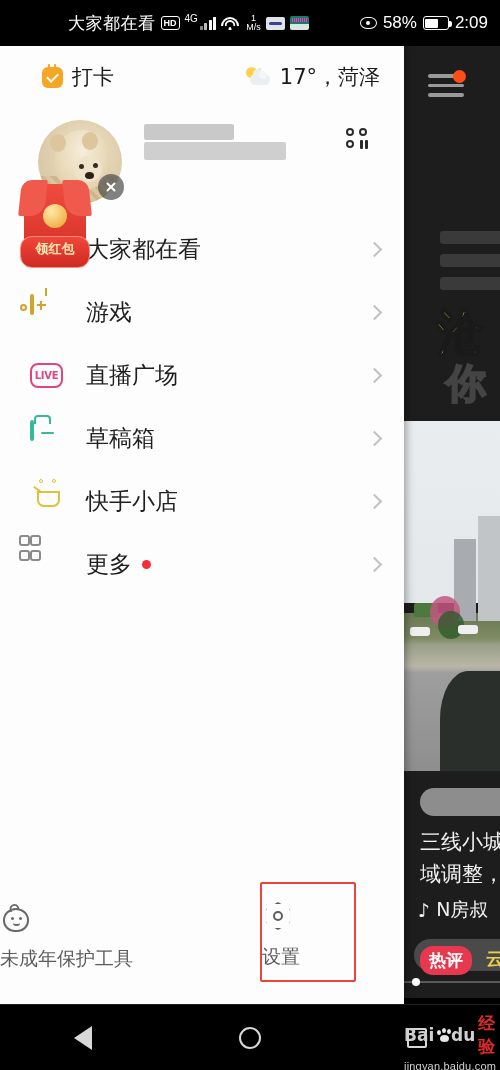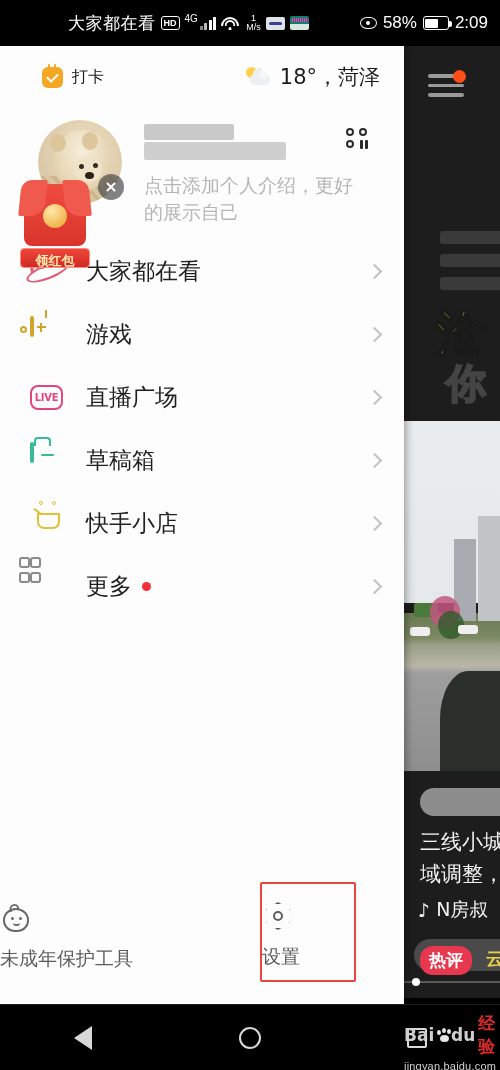--- a/index.html
+++ b/index.html
@@ -133,21 +133,21 @@
     background:#fdfdfd; z-index:20; box-shadow:2px 0 8px rgba(0,0,0,.35); }
 
   .dr-top { display:flex; align-items:center; height:62px; padding:0 24px 0 42px; }
   .checkin { display:flex; align-items:center; gap:9px; }
   .ci-badge { width:21px; height:21px; background:#f5a623; border-radius:6px;
     position:relative; }
   .ci-badge::after { content:""; position:absolute; left:5px; top:6px; width:9px; height:5px;
     border-left:2px solid #fff; border-bottom:2px solid #fff; transform:rotate(-45deg); }
   .ci-badge::before { content:""; position:absolute; left:6px; top:-3px; width:2px; height:4px;
     background:#f5a623; border-radius:1px; box-shadow:6px 0 0 #f5a623; }
-  .ci-text { font-size:16px; color:#1a1a1a; font-family:"DejaVu Sans",sans-serif; }
+  .ci-text { font-size:21px; color:#1a1a1a; font-family:"DejaVu Sans",sans-serif; }
   .weather { margin-left:auto; display:flex; align-items:center; gap:9px; }
   .w-icon { width:26px; height:20px; position:relative; }
   .w-sun { position:absolute; left:1px; top:0px; width:11px; height:11px;
     background:#ffd24d; border-radius:50%; }
   .w-ray { position:absolute; background:#ffd24d; width:2px; height:4px; border-radius:1px; }
   .w-cloud { position:absolute; left:5px; top:7px; width:20px; height:11px;
     background:#eceff2; border-radius:7px; }
   .w-cloud::before { content:""; position:absolute; left:3px; top:-5px; width:10px; height:10px;
     background:#eceff2; border-radius:50%; }
   .w-cloud::after { content:""; position:absolute; left:9px; top:-3px; width:8px; height:8px;
@@ -185,22 +185,22 @@
   .redpacket { position:absolute; left:18px; top:72px; width:74px; height:88px; z-index:5; }
   .rp-body { position:absolute; left:6px; top:4px; width:62px; height:62px;
     background:linear-gradient(180deg,#ef4b3f,#d9342b); border-radius:8px; }
   .rp-flapL { position:absolute; left:2px; top:0px; width:26px; height:36px;
     background:#f05a4c; border-radius:10px 2px 14px 2px; transform:skewX(-6deg); }
   .rp-flapR { position:absolute; right:2px; top:0px; width:26px; height:36px;
     background:#f05a4c; border-radius:2px 10px 2px 14px; transform:skewX(6deg); }
   .rp-coin { position:absolute; left:25px; top:24px; width:24px; height:24px;
     background:radial-gradient(circle at 35% 30%,#ffe9a8,#f0b64e 70%,#d99a2f);
     border-radius:50%; }
-  .rp-label { position:absolute; left:2px; bottom:0px; width:70px; height:20px;
-    background:linear-gradient(180deg,#f0463a,#cf2a22); border-radius:4px;
+  .rp-label { position:absolute; left:2px; bottom:0px; width:70px; height:32px;
+    background:linear-gradient(180deg,#f0463a,#cf2a22); border-radius:12px;
     color:#ffe9b0; font-size:13px; font-weight:bold; text-align:center; line-height:24px;
     font-family:"DejaVu Sans",sans-serif; border:1px solid #ff8d7d; }
 
   .pf-right { flex:1; padding-left:22px; padding-top:4px; position:relative; }
   .pf-name-blur { width:90px; height:16px; background:#c9c9c9; border-radius:2px; }
   .pf-name-blur2 { width:142px; height:18px; background:#cfcfcf; border-radius:2px; margin-top:2px; }
   .pf-bio { margin-top:12px; color:#b6b6b6; font-size:19px; line-height:27px; width:222px;
     font-family:"DejaVu Sans",sans-serif; }
   .pf-dots { position:absolute; right:10px; top:8px; width:24px; height:22px; }
   .pf-dots i { position:absolute; background:#2b2b2b; }
@@ -387,21 +387,21 @@
       <div class="checkin">
         <span class="ci-badge"></span>
         <span class="ci-text">打卡</span>
       </div>
       <div class="weather">
         <span class="w-icon">
           <span class="w-sun"></span>
           <span class="w-ray" style="left:13px;top:1px;transform:rotate(45deg)"></span>
           <span class="w-cloud"></span>
         </span>
-        <span class="w-text">18°，菏泽</span>
+        <span class="w-text">17°，菏泽</span>
       </div>
     </div>
 
     <div class="profile">
       <div class="avatar-wrap">
         <div class="avatar">
           <div class="av-basket"></div>
           <div class="av-dog"></div>
           <div class="av-ear av-e1"></div>
           <div class="av-ear av-e2"></div>
@@ -424,21 +424,20 @@
       <div class="pf-right">
         <div class="pf-dots">
           <i></i>
             <i></i>
             <i></i>
             <i></i>
             <i></i>
         </div>
         <div class="pf-name-blur"></div>
         <div class="pf-name-blur2"></div>
-        <div class="pf-bio">点击添加个人介绍，更好的展示自己</div>
       </div>
     </div>
 
     <div class="menu">
 
       <div class="mi">
         <span class="mi-ico">
           <span class="ic-planet"><i></i></span>
         </span>
         <span class="mi-label">大家都在看</span>

